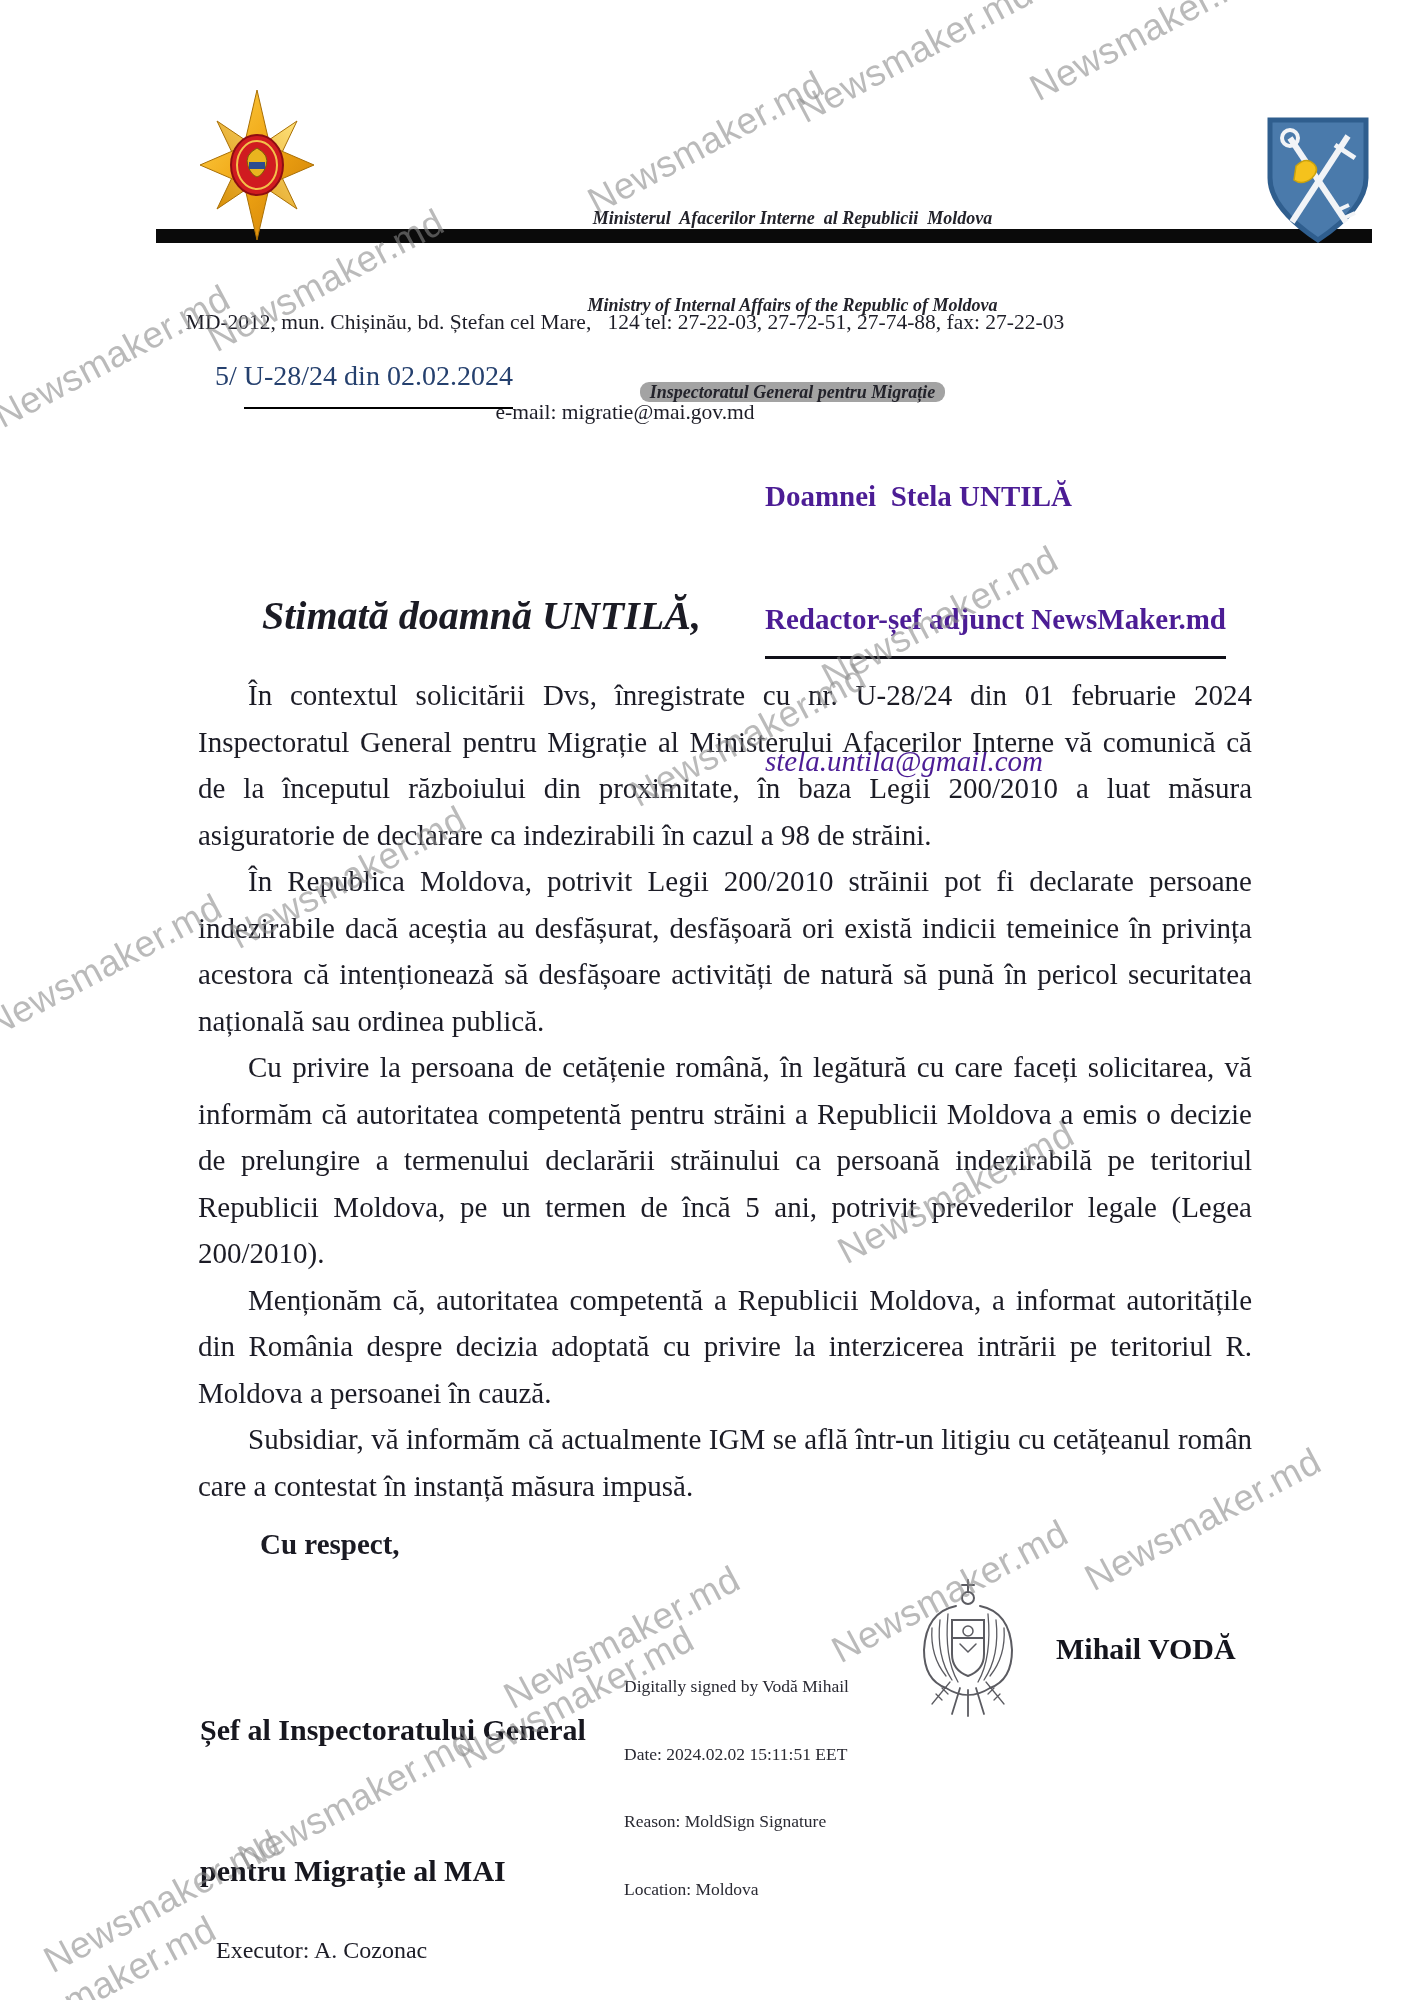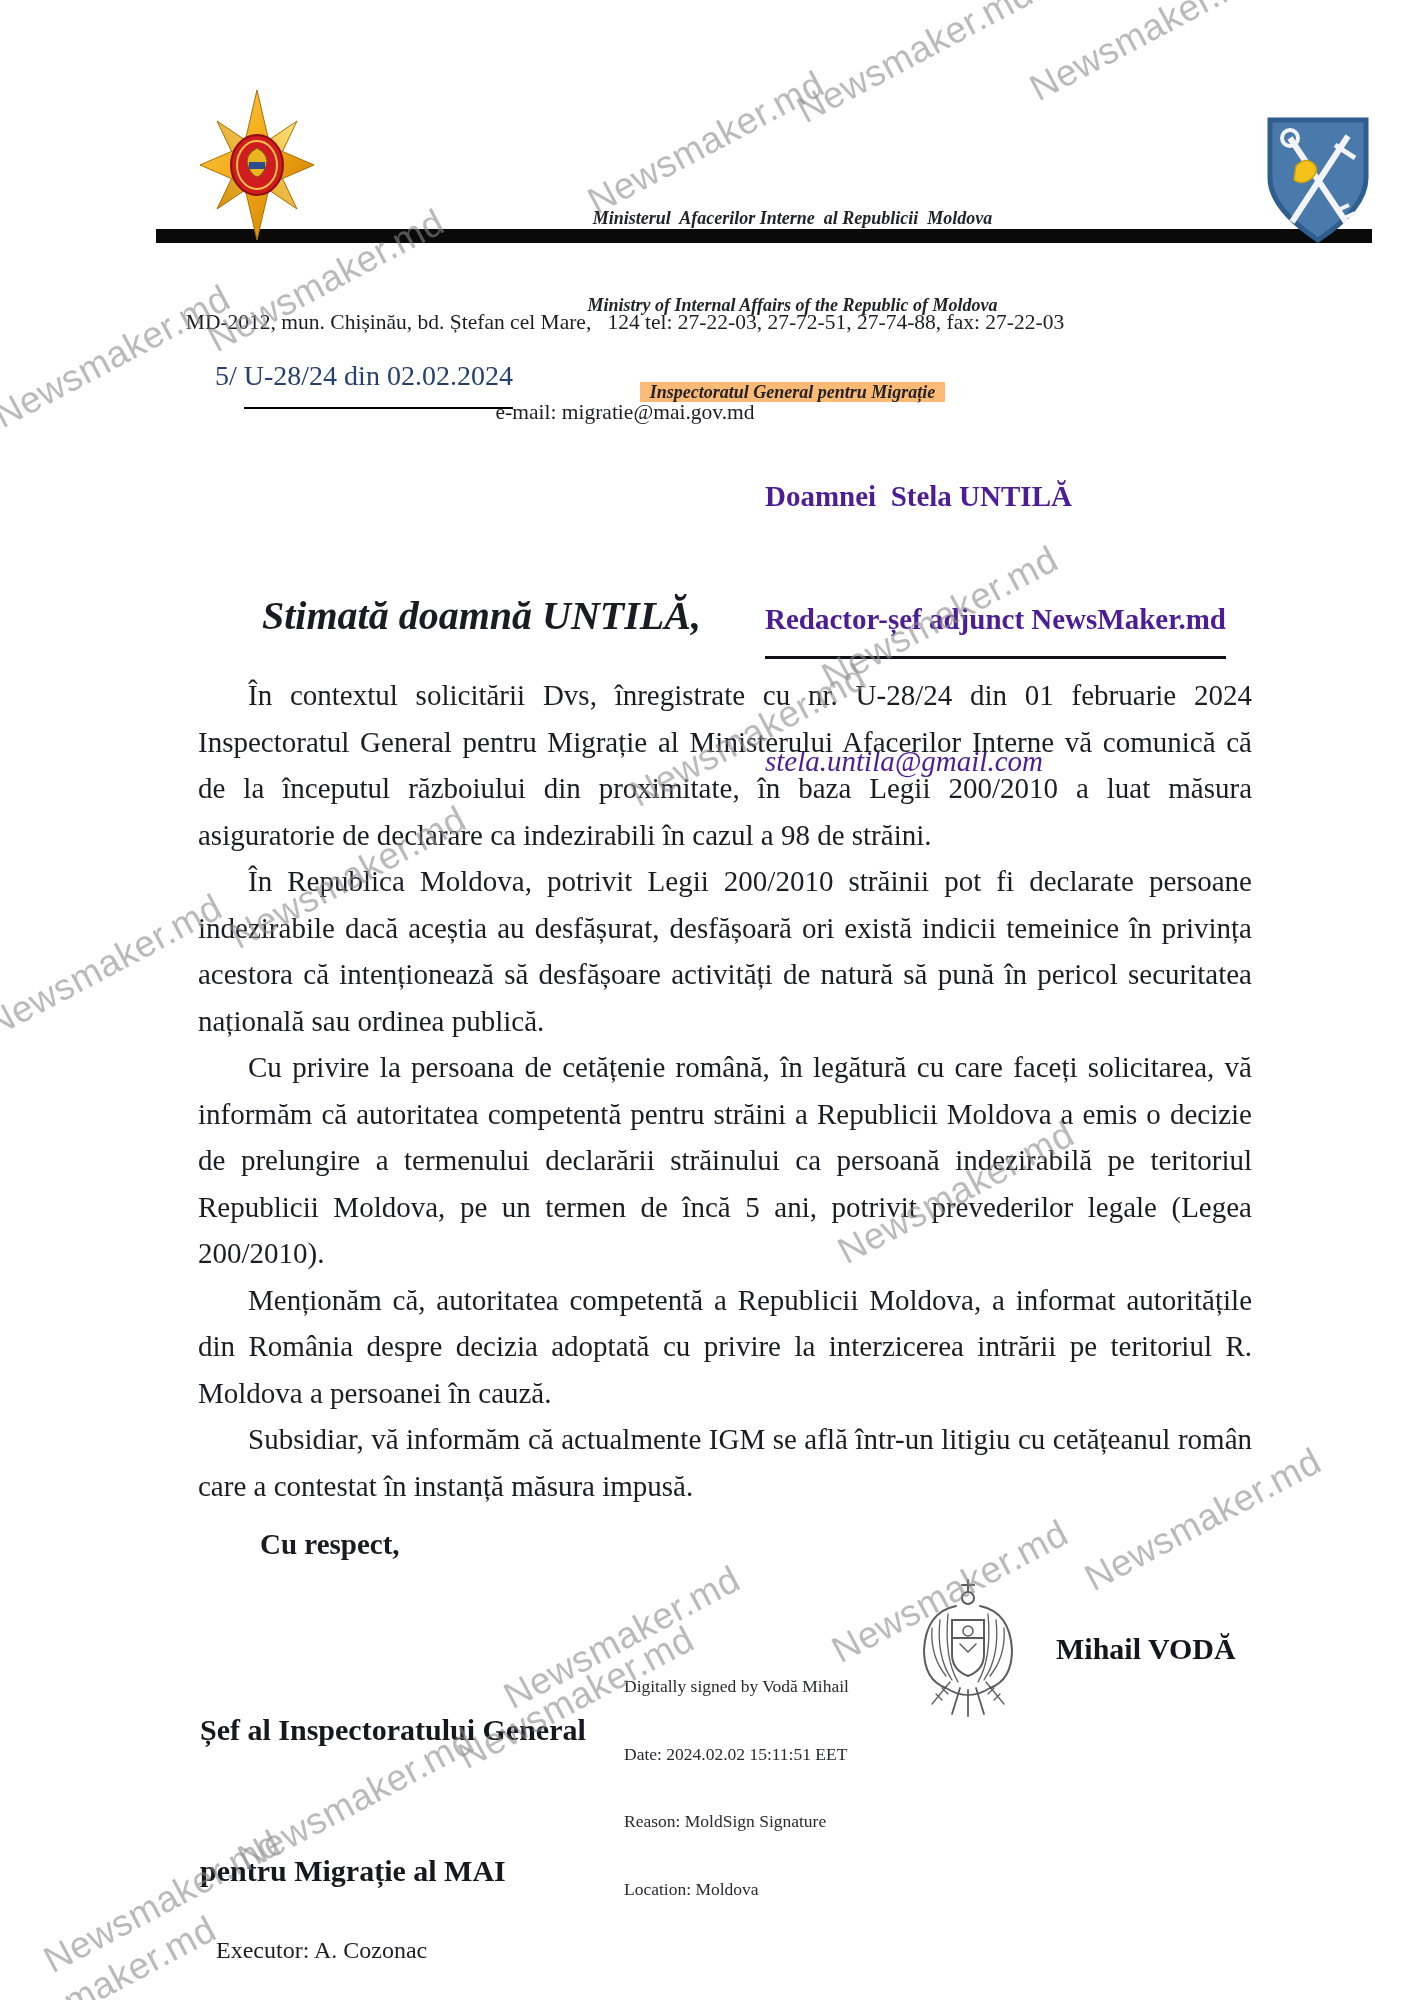--- a/index.html
+++ b/index.html
@@ -17,21 +17,21 @@
     font-size:37px;letter-spacing:.5px;color:#8a8a8a;opacity:.58;white-space:nowrap;
   }
   
   .emblem-mai{position:absolute;left:196px;top:88px;z-index:3;}
   .emblem-igm{position:absolute;left:1262px;top:114px;z-index:3;}
   .hdr-lines{
     position:absolute;left:340px;top:146px;width:905px;z-index:2;
     text-align:center;font-weight:bold;font-size:18px;line-height:29px;
     color:#23232b;white-space:pre-wrap;font-style:italic;
   }
-  .hdr-lines .band{background:#fdba74;padding:0 10px;}
+  .hdr-lines .band{background:#a3a3a3;padding:0 10px;border-radius:9px;}
   .black-bar{position:absolute;left:156px;top:229px;width:1216px;height:14px;background:#0a0a0a;z-index:1;}
   .address-block{
     position:absolute;left:160px;top:247px;width:930px;z-index:2;
     text-align:center;font-size:21.5px;line-height:30px;color:#1d1d27;white-space:pre-wrap;
   }
   
   .ref{position:absolute;left:215px;top:360px;font-size:28px;color:#25406e;white-space:pre;z-index:2;}
   .ref .u{border-bottom:2px solid #000000;padding-bottom:16px;}
   .recipient{position:absolute;left:765px;top:394px;z-index:2;font-size:29px;line-height:41px;color:#4c1d95;white-space:pre;}
   .recipient .r1,.recipient .r2{font-weight:bold;}

